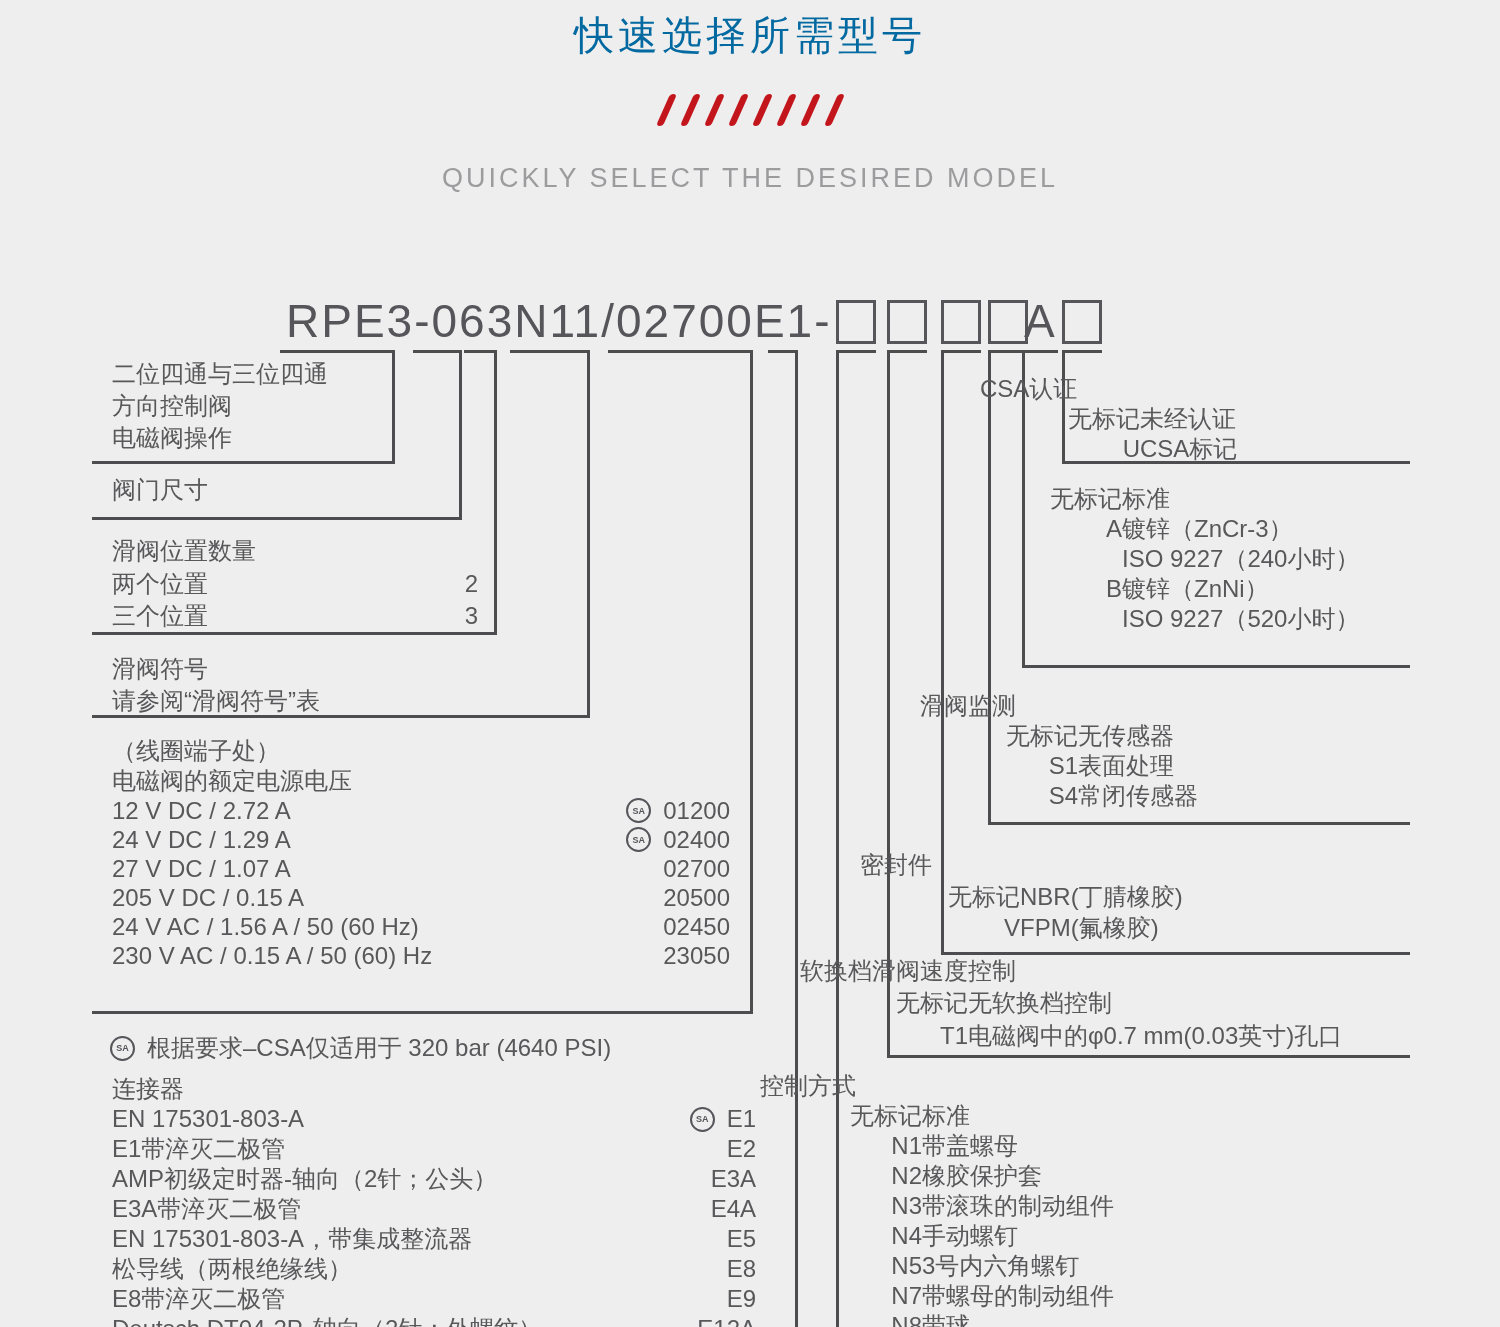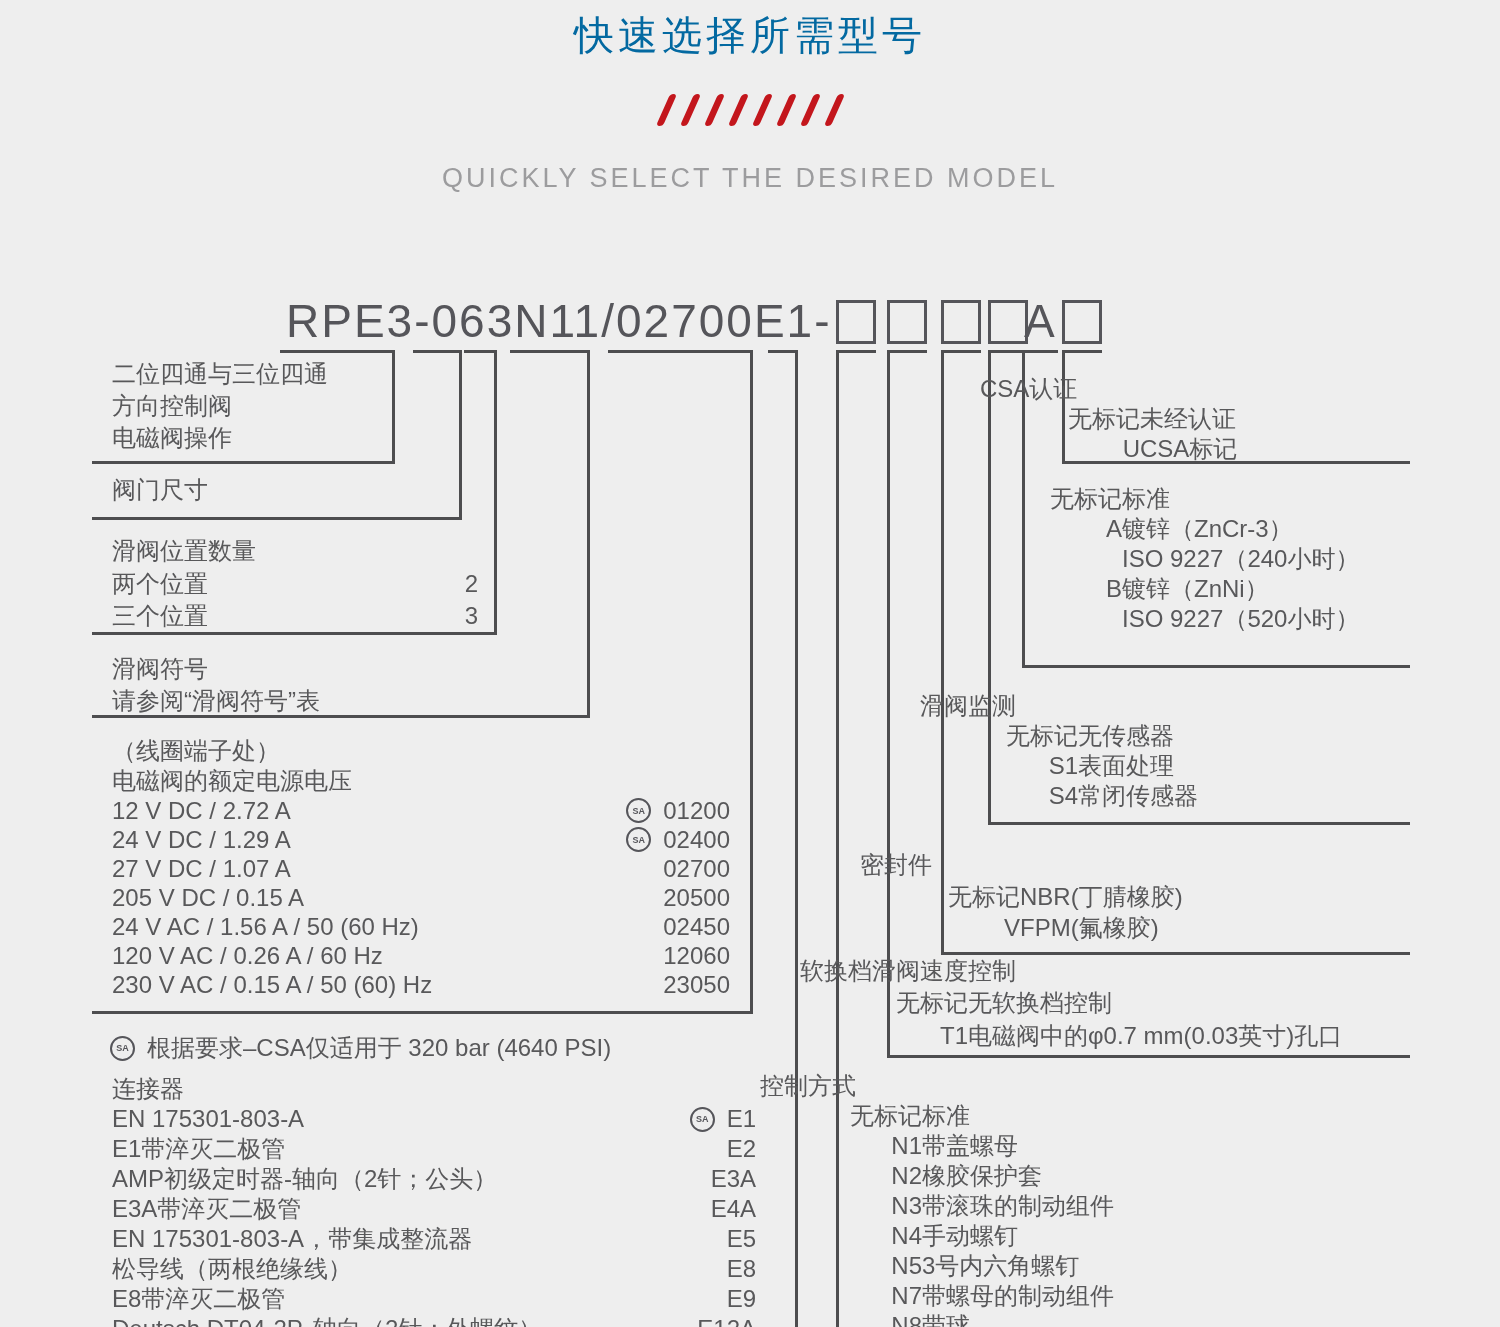--- a/index.html
+++ b/index.html
@@ -150,24 +150,20 @@
     </div>
     <div class="row rowV">
       <span>205 V DC / 0.15 A</span>
       <span>20500</span>
     </div>
     <div class="row rowV">
       <span>24 V AC / 1.56 A / 50 (60 Hz)</span>
       <span>02450</span>
     </div>
     <div class="row rowV">
-      <span>120 V AC / 0.26 A / 60 Hz</span>
-      <span>12060</span>
-    </div>
-    <div class="row rowV">
       <span>230 V AC / 0.15 A / 50 (60) Hz</span>
       <span>23050</span>
     </div>
   </div>
 
   <div class="sec" style="left:110px;top:1028px">
     <span class="lcode">
         <span class="csa">SA</span>
         <span>根据要求–CSA仅适用于 320 bar (4640 PSI)</span>
       </span>

